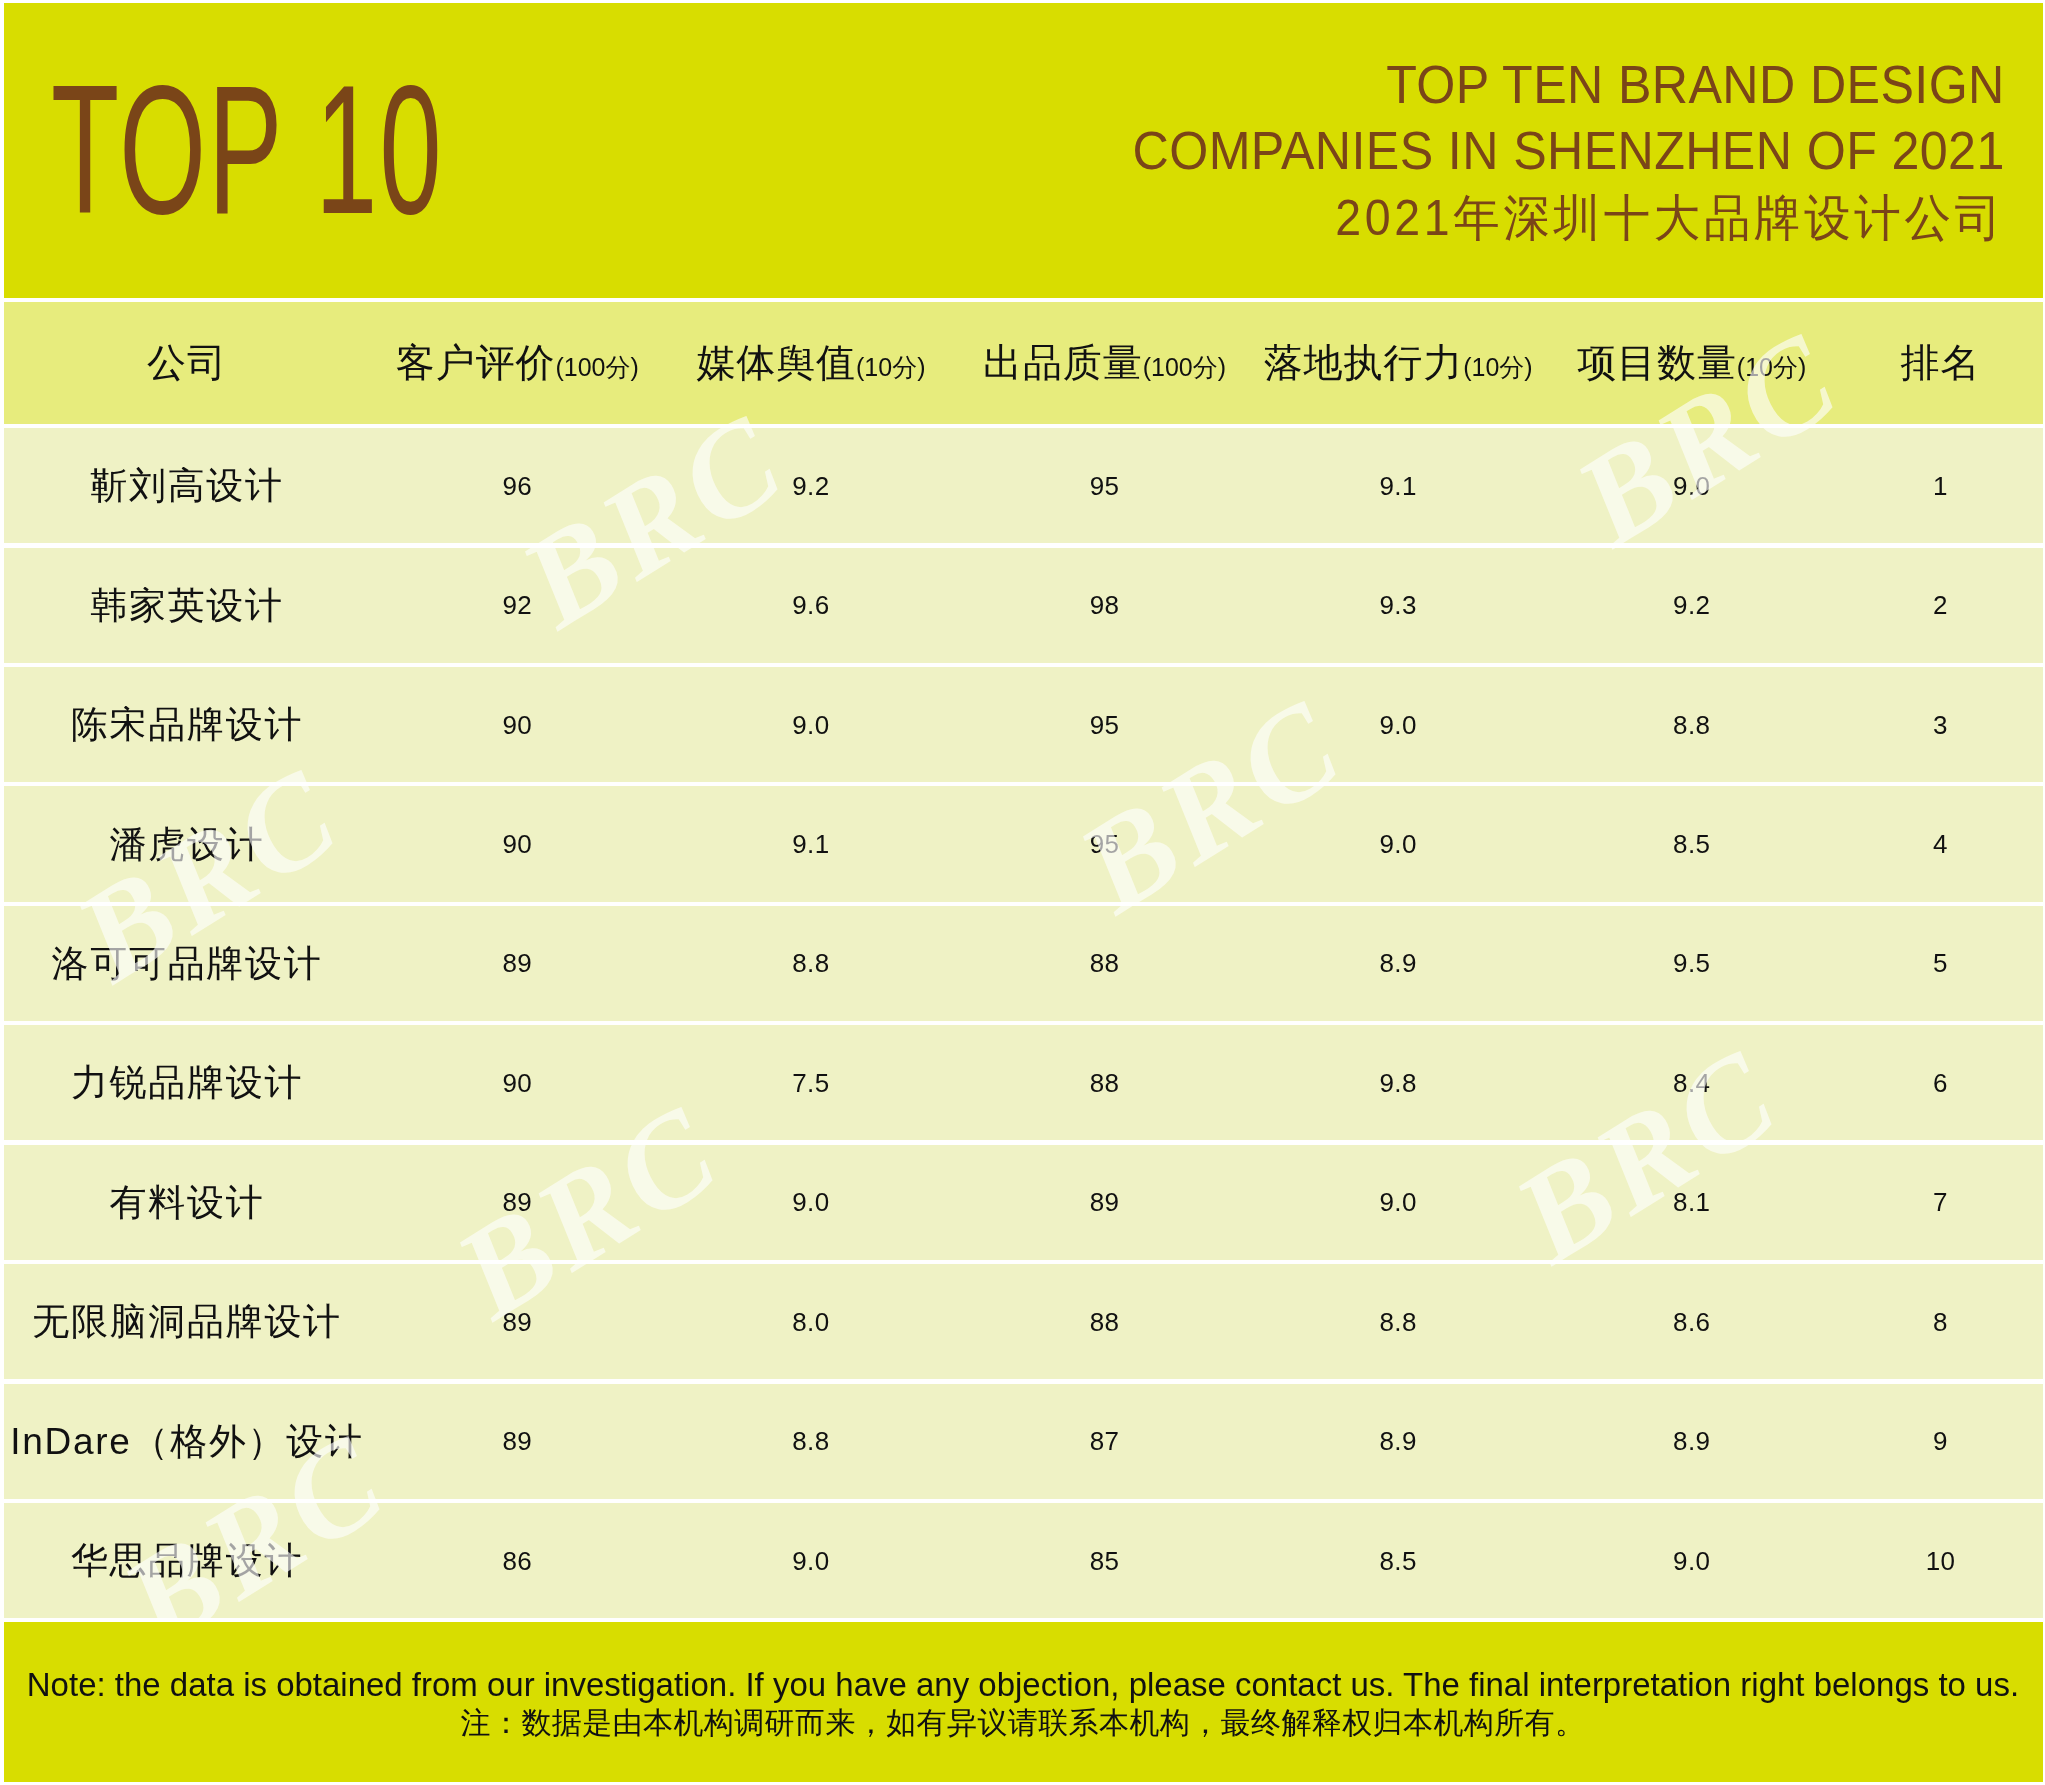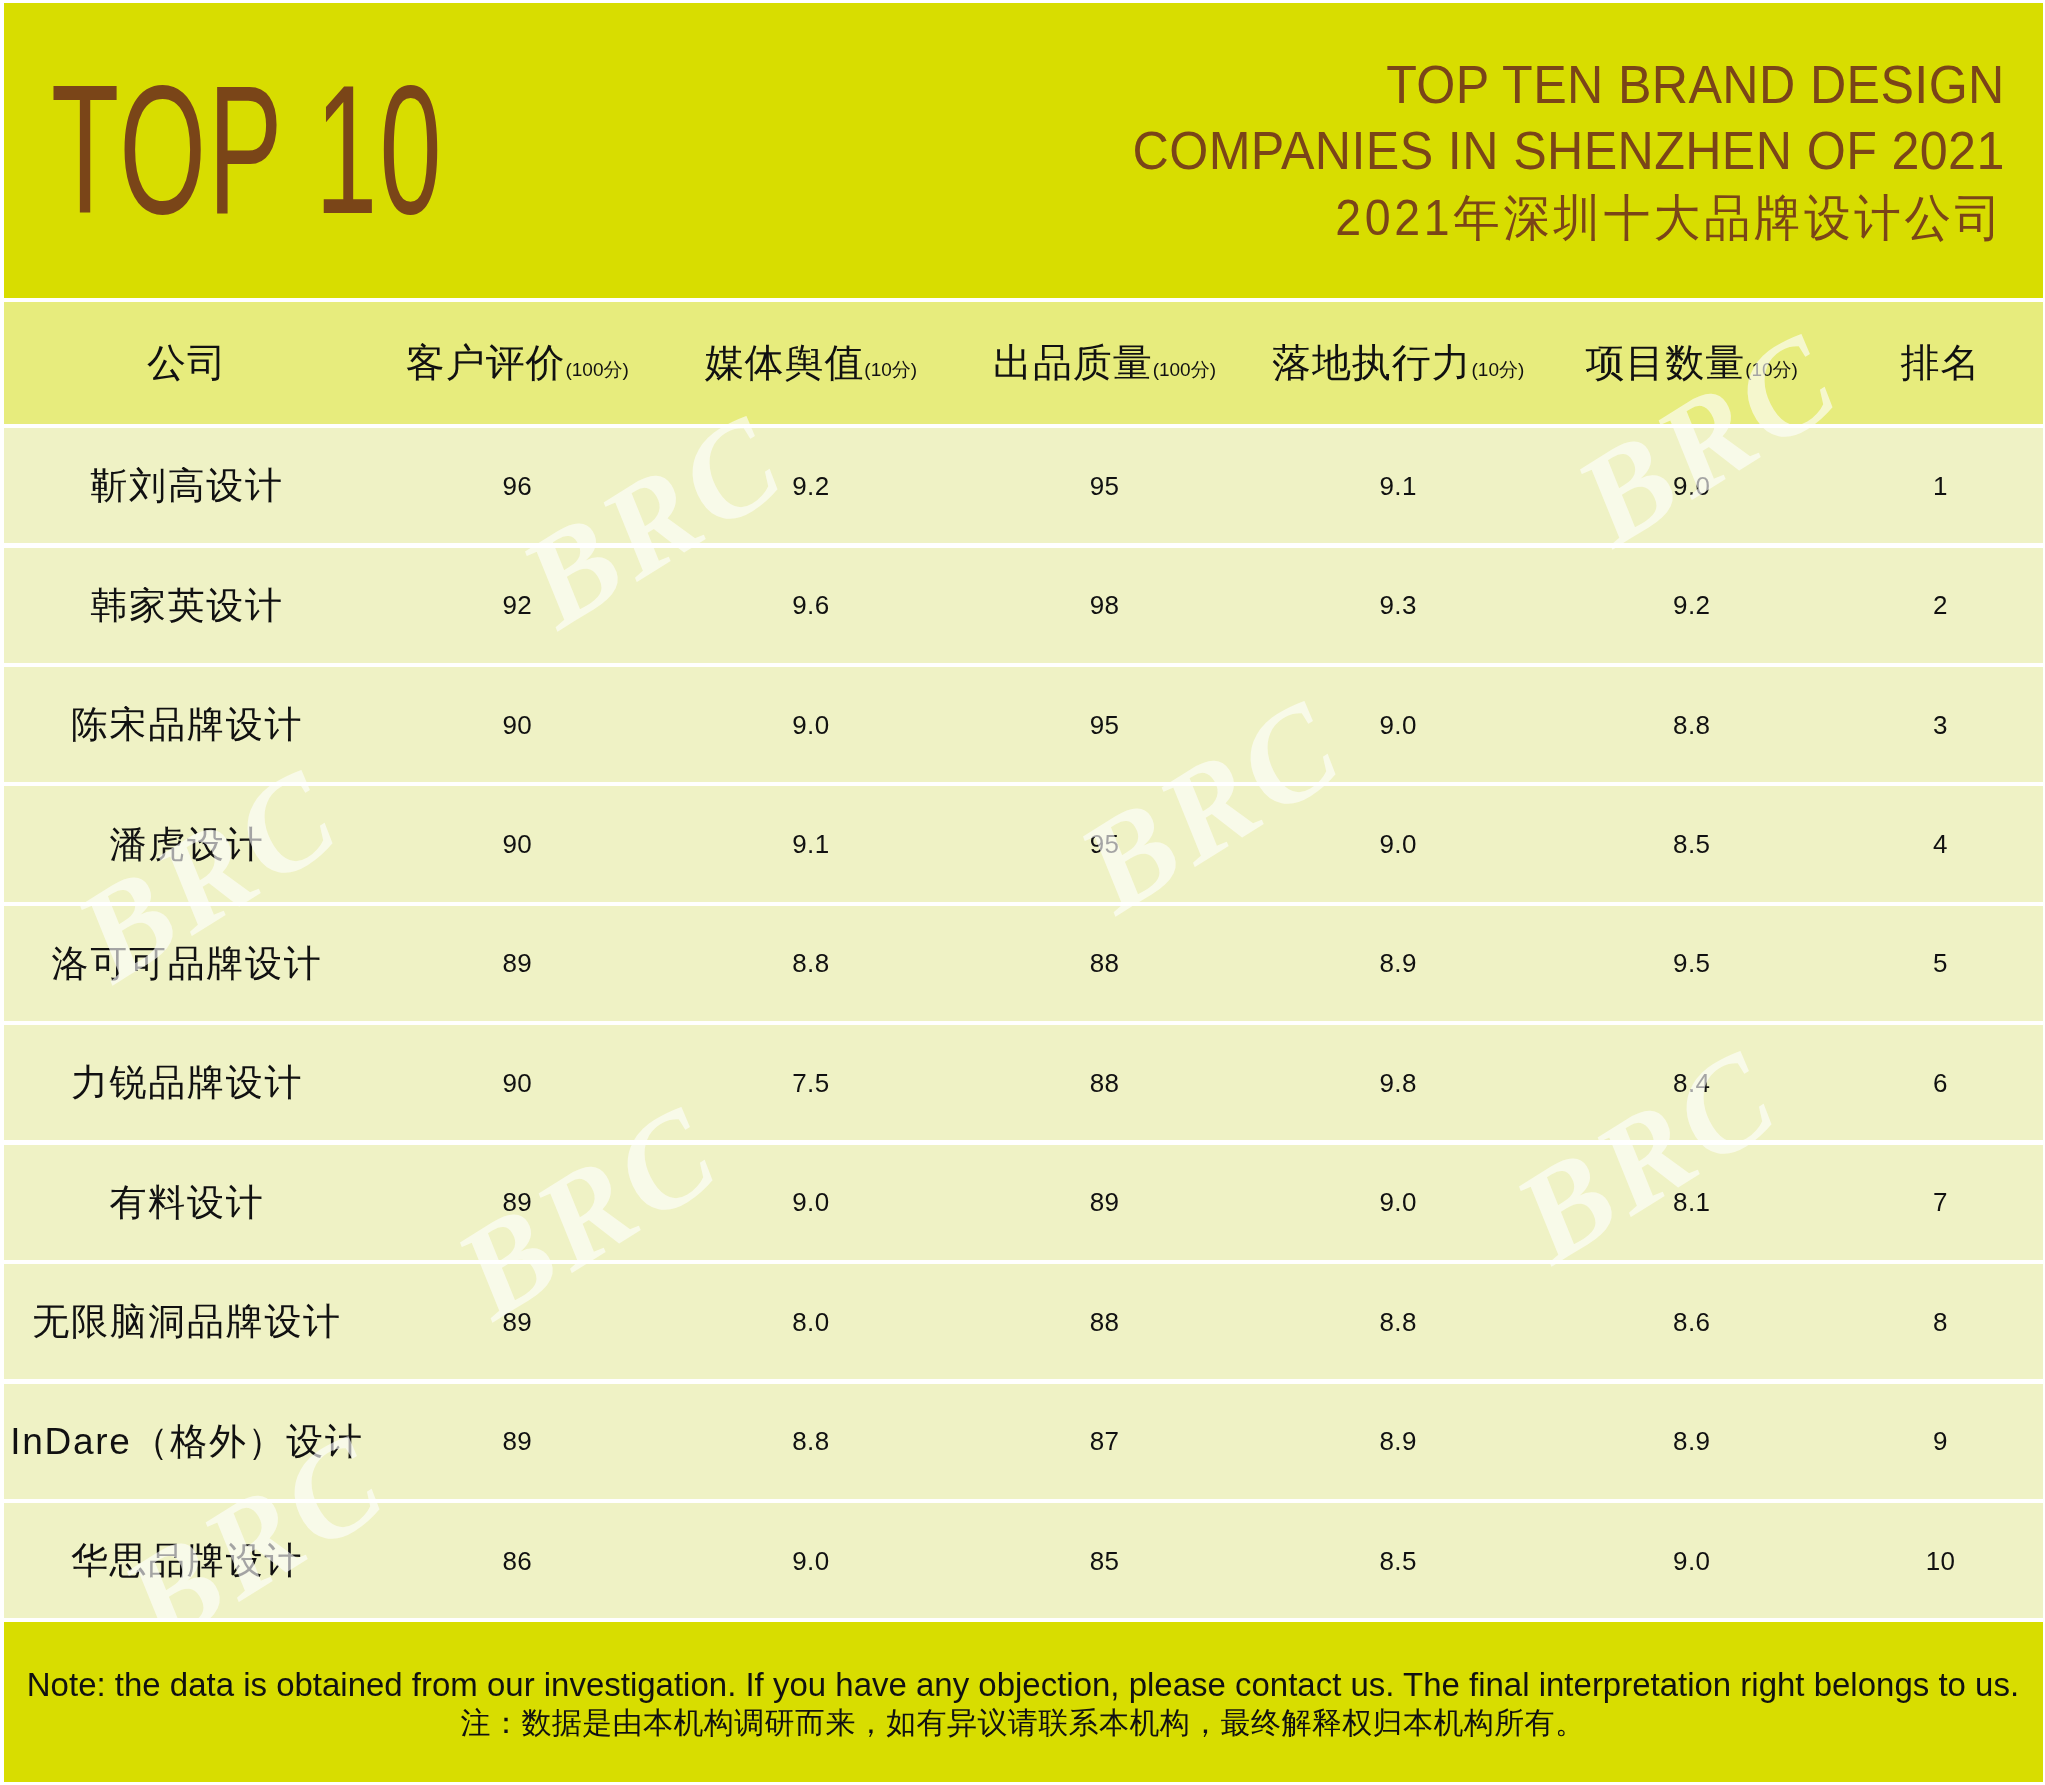--- a/index.html
+++ b/index.html
@@ -110,21 +110,21 @@
   .c4 { width: 14.4%; }
   .c5 { width: 14.4%; }
   .c6 { width: 10.0%; }
 
   .row.head .cell {
     font-size: 39px;
     letter-spacing: 0.9px;
     font-weight: 400;
   }
   .unit {
-    font-size: 19px;
+    font-size: 25px;
     letter-spacing: 0;
   }
   .row.data .cell-company {
     font-size: 37px;
     letter-spacing: 1.7px;
   }
   .row.data .cell-num {
     font-size: 26px;
     letter-spacing: 0.4px;
   }

